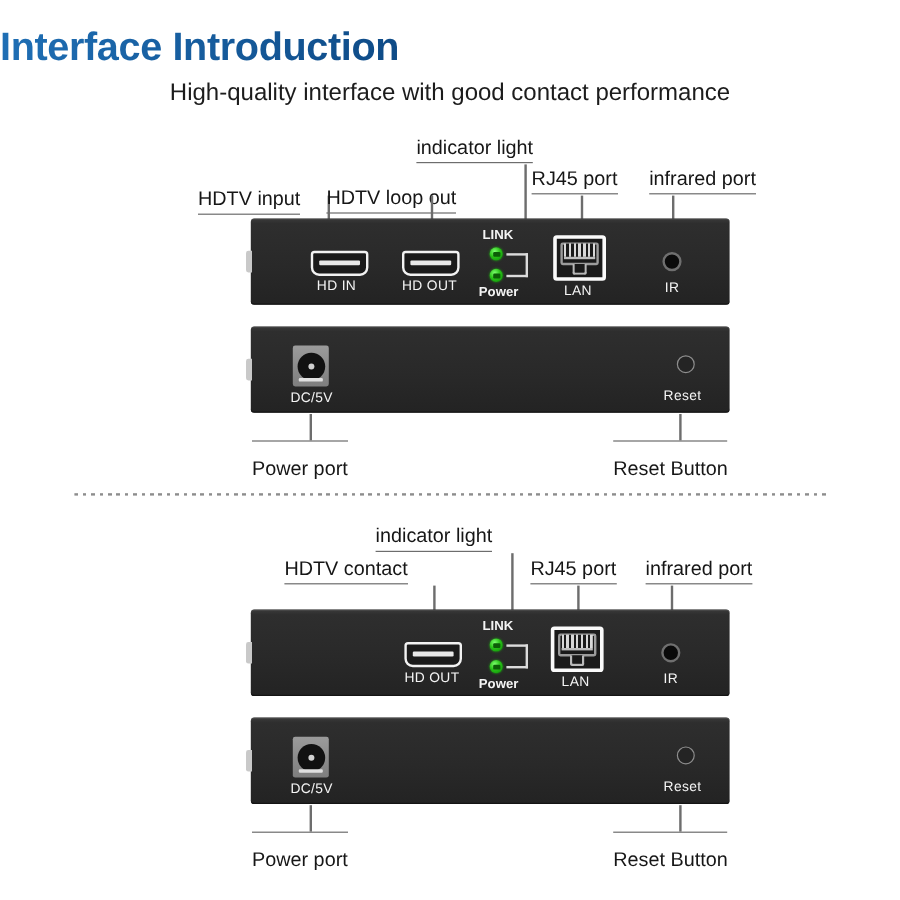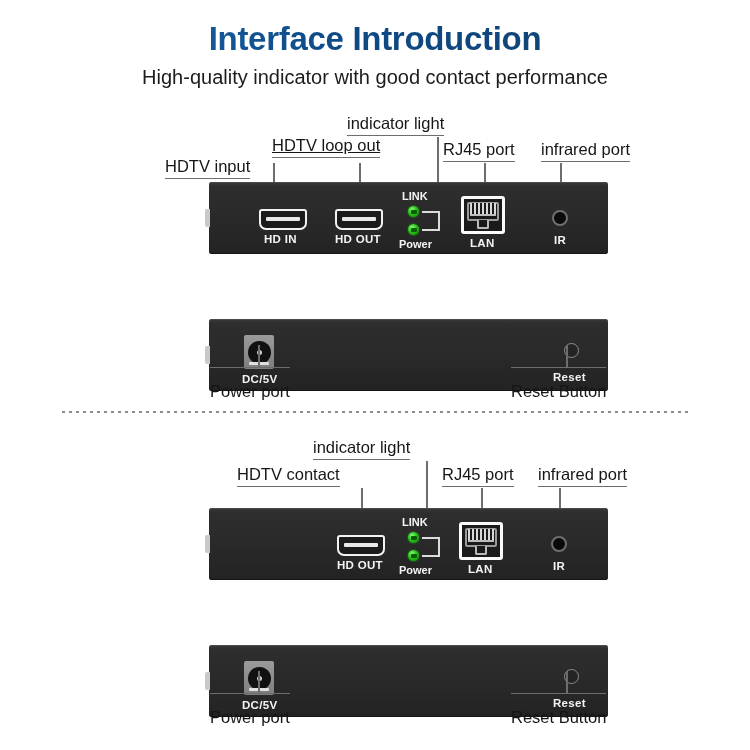--- a/index.html
+++ b/index.html
@@ -9,21 +9,20 @@
     font-family: "Liberation Sans", sans-serif;
     color: #1a1a1a;
     position: relative;
     overflow: hidden;
   }
   .page { position: relative; width: 750px; height: 750px; }
 
   
   .title {
     position: absolute; left: 0; top: 20px; width: 750px;
-    text-align: center;
     font-size: 33px; font-weight: bold;
     letter-spacing: -0.3px;
     color: #13518f;
     background: linear-gradient(95deg,#1f6fb5 0%,#0e4a86 45%,#123f6c 100%);
     -webkit-background-clip: text; background-clip: text;
     -webkit-text-fill-color: transparent;
   }
   .subtitle {
     position: absolute; left: 0; top: 66px; width: 750px;
     text-align: center; font-size: 20px; color: #1c1c1c;
@@ -54,40 +53,40 @@
     border-radius: 3px;
     box-shadow: inset 0 1px 0 #4a4a4a, inset 0 -1px 0 #141414;
   }
   .device::before { 
     content:"";
     position: absolute; left: -4px; top: 38%;
     width: 5px; height: 24%;
     background: #c9c9c9; border-radius: 2px 0 0 2px;
   }
   .device.front { height: 72px; }
-  .device.back  { height: 72px; margin-top: 47px; }
+  .device.back  { height: 72px; }
 
   
   .hdmi {
     position: absolute;
     width: 48px; height: 21px;
     border: 2.2px solid #f2f2f2;
     border-radius: 3px 3px 7px 7px;
     background: #1b1b1b;
     display: flex; align-items: center; justify-content: center;
   }
   .hdmi::after {
     content:"";
     width: 34px; height: 4px;
     background: #e8e8e8; border-radius: 1px;
     margin-top: -2px;
   }
   .port-cap {
     position: absolute;
-    color: #f4f4f4; font-size: 11.5px; font-weight: bold;
+    color: #f4f4f4; font-size: 11.5px; font-weight: normal;
     letter-spacing: .3px; white-space: nowrap;
   }
   .rj45 {
     position: absolute;
     width: 44px; height: 38px;
     border: 3px solid #fafafa;
     border-radius: 3px;
     background: #1a1a1a;
     overflow: hidden;
   }
@@ -173,26 +172,26 @@
     position: absolute; left: 62px; top: 411px; width: 628px; height: 2px;
     background: repeating-linear-gradient(90deg,#8d8d8d 0 3px,transparent 3px 7px);
   }
 </style>
 </head>
 <body>
 
 <div class="page">
 
   <div class="title">Interface Introduction</div>
-  <div class="subtitle">High-quality indicator with good contact performance</div>
+  <div class="subtitle">High-quality interface with good contact performance</div>
 
   <div class="lbl under" style="left:165px; top:157px;">HDTV input</div>
   <div class="leader" style="left:273px; top:163px; height:26px;"></div>
 
-  <div class="lbl under" style="left:272px; top:136px;text-decoration:underline;">HDTV loop out</div>
+  <div class="lbl under" style="left:272px; top:156px;">HDTV loop out</div>
   <div class="leader" style="left:359px; top:163px; height:26px;"></div>
 
   <div class="lbl under" style="left:347px; top:114px;">indicator light</div>
   <div class="leader" style="left:437px; top:137px; height:52px;"></div>
 
   <div class="lbl under" style="left:443px; top:140px;">RJ45 port</div>
   <div class="leader" style="left:484px; top:163px; height:26px;"></div>
 
   <div class="lbl under" style="left:541px; top:140px;">infrared port</div>
   <div class="leader" style="left:560px; top:163px; height:26px;"></div>

